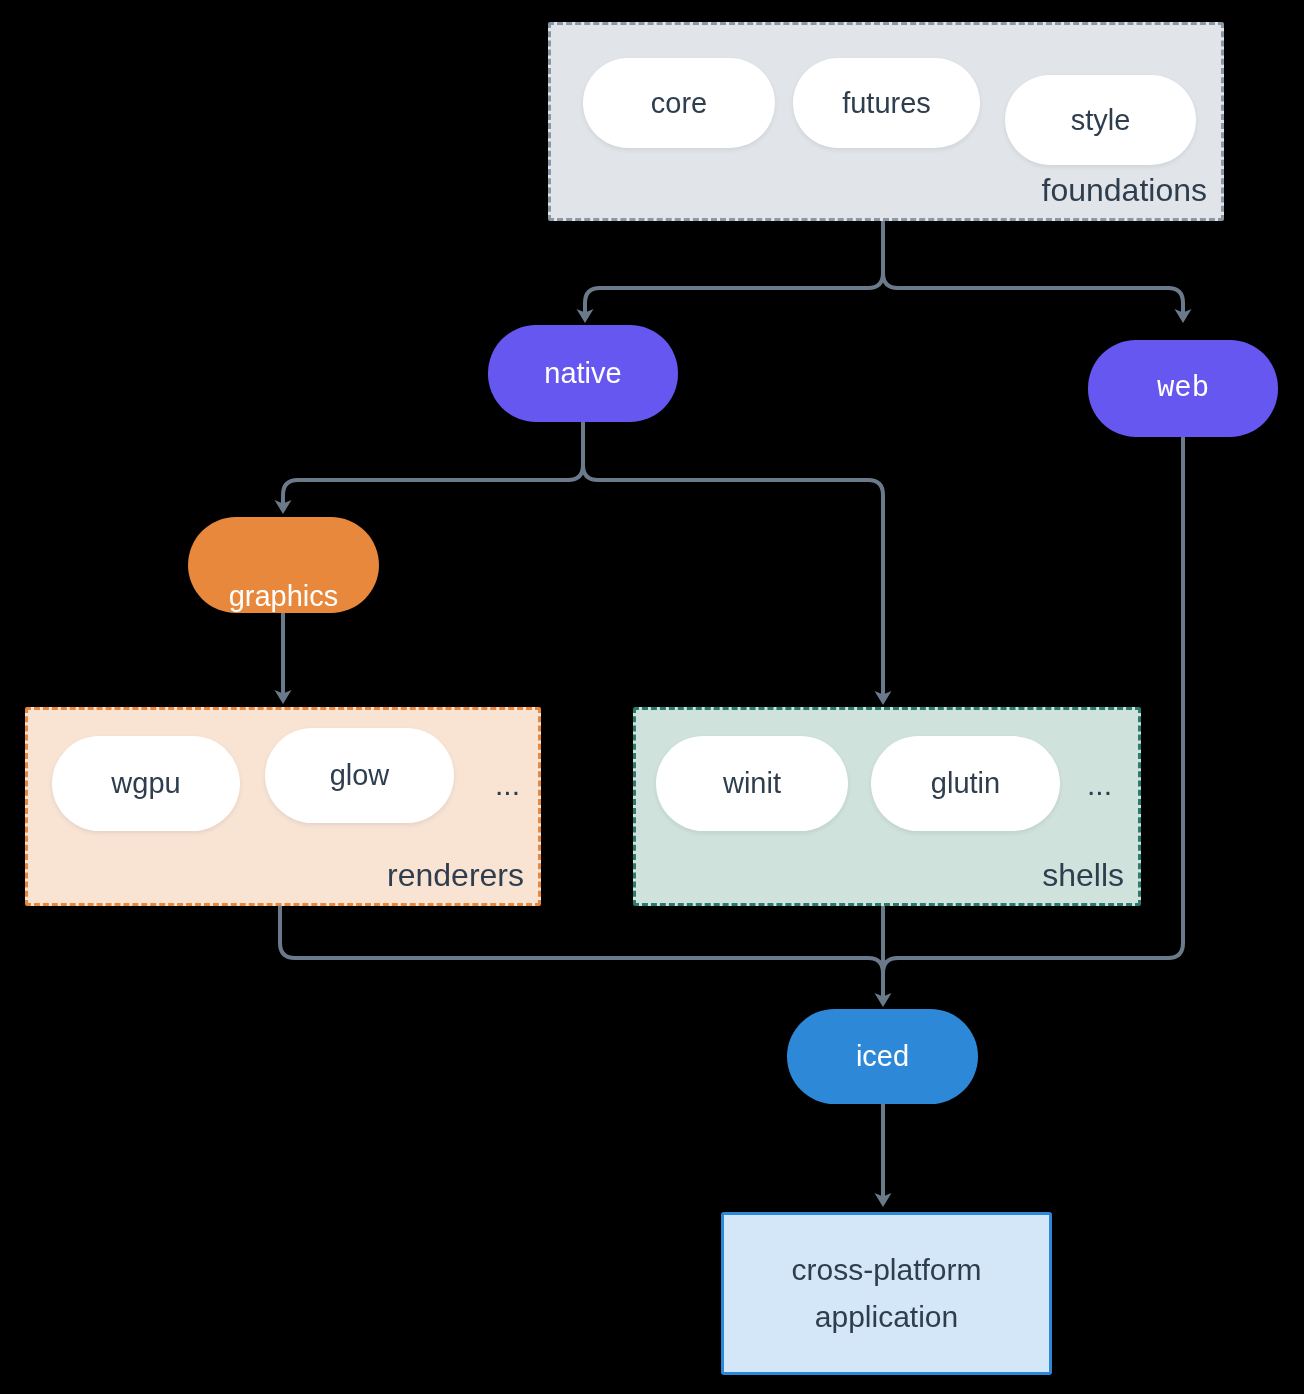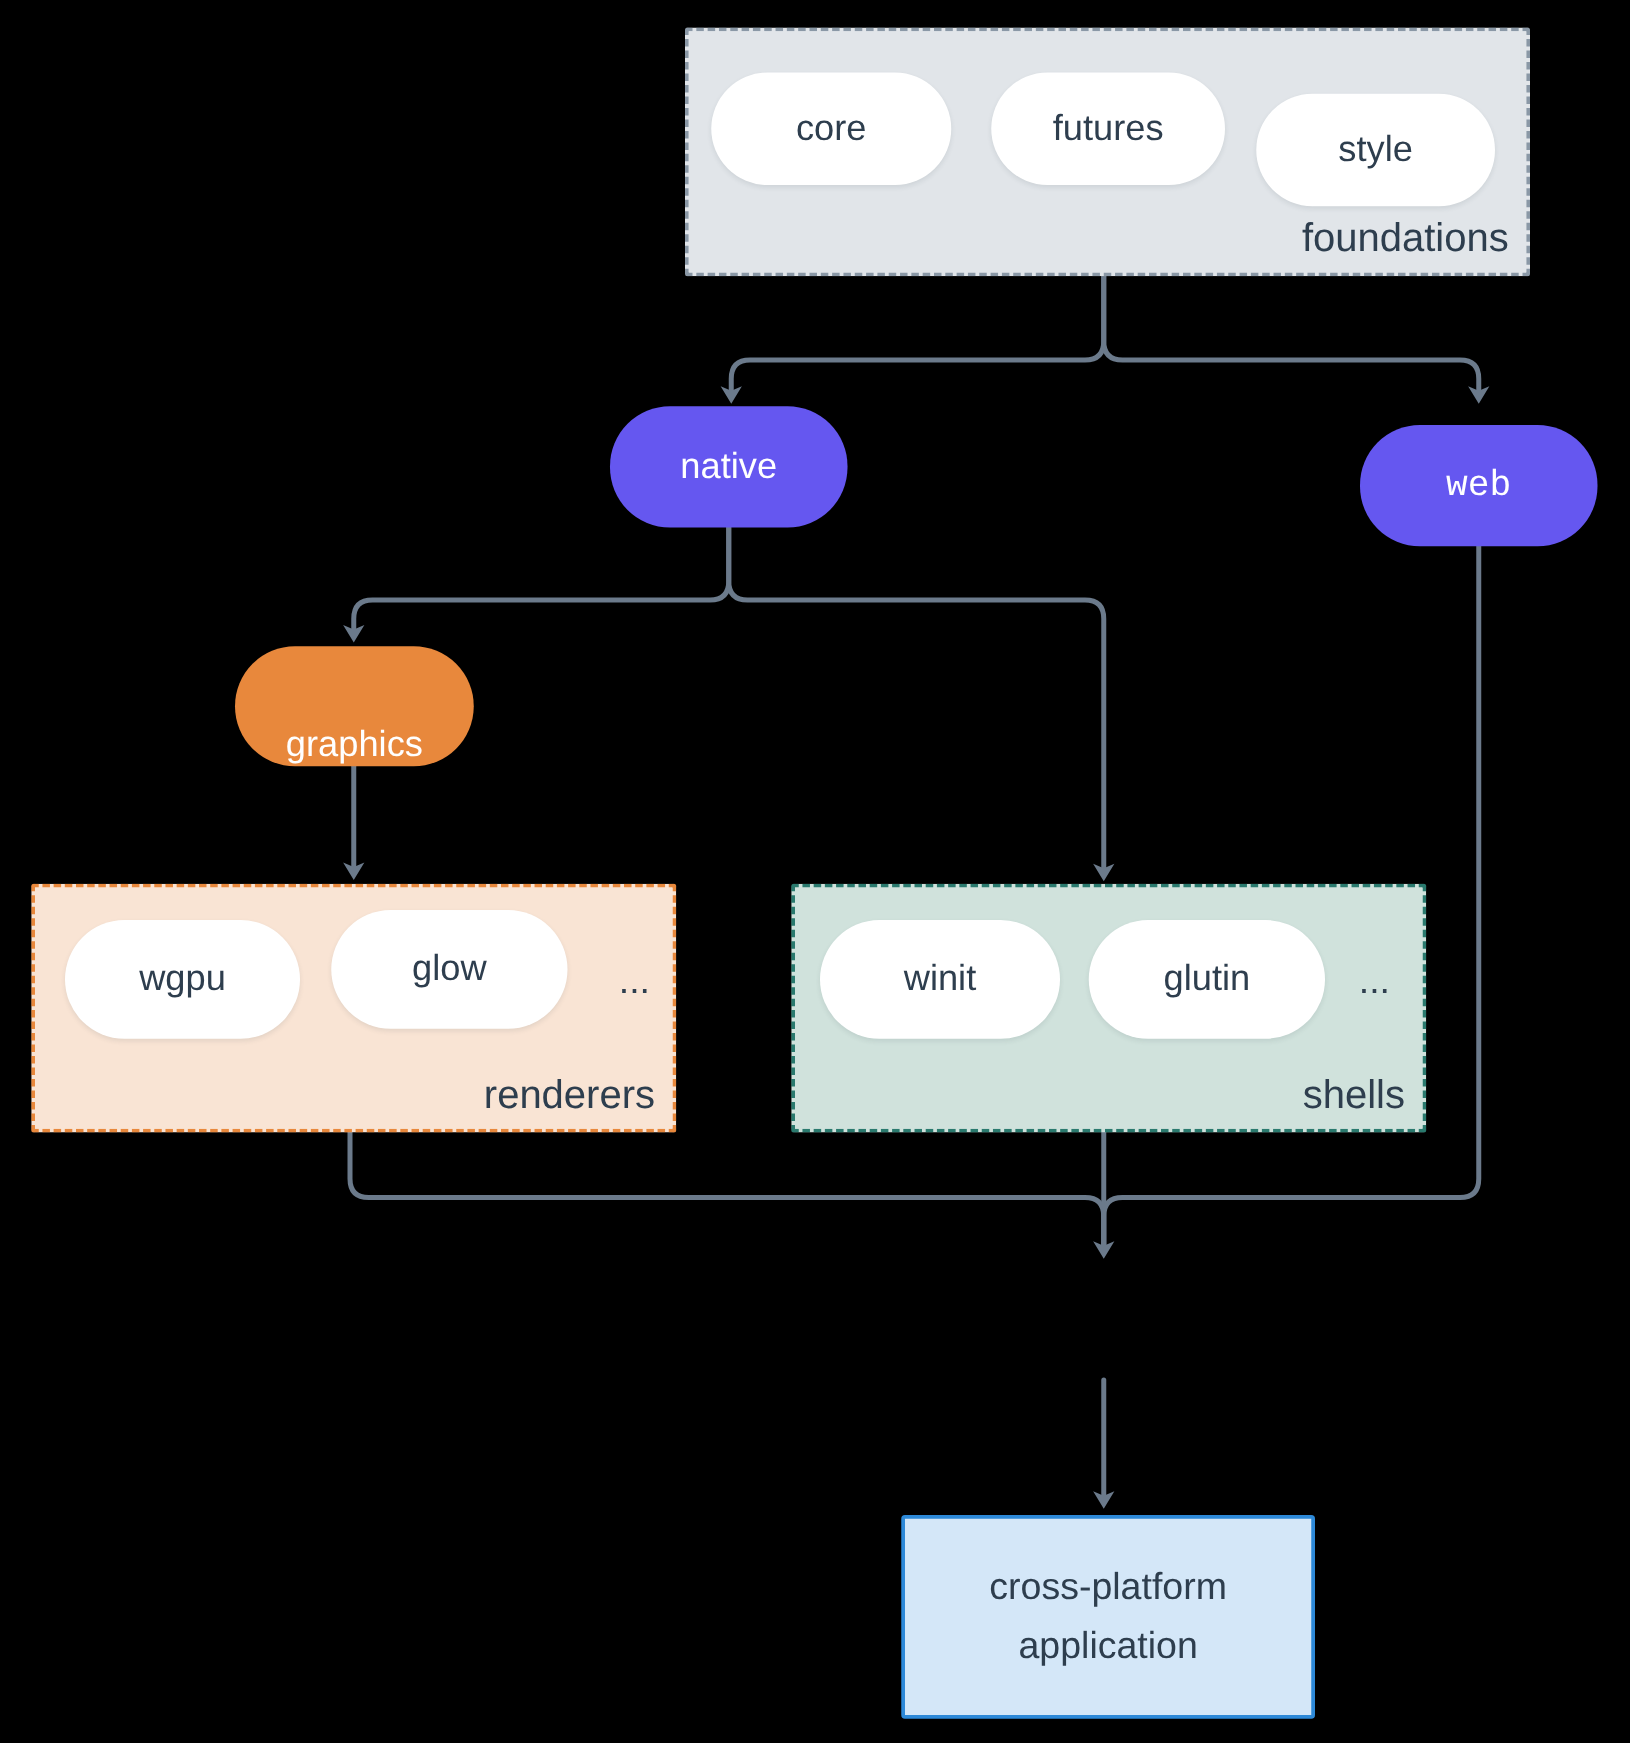--- a/index.html
+++ b/index.html
@@ -45,21 +45,21 @@
   .group-shells .ellipsis{right:26px;}
 
   .app-box{
     position:absolute;left:721px;top:1212px;width:325px;height:157px;
     background:#d4e7f8;border:3px solid #2d89d8;border-radius:3px;
     display:flex;flex-direction:column;align-items:center;justify-content:center;
     color:#2e3e4e;font-size:30px;line-height:1.55;text-align:right;
   }
 
   
-  .group-foundations .p1{left:18px;top:33px;width:192px;height:90px;}
+  .group-foundations .p1{left:32px;top:33px;width:192px;height:90px;}
   .group-foundations .p2{left:242px;top:33px;width:187px;height:90px;}
   .group-foundations .p3{left:454px;top:50px;width:191px;height:90px;}
   .group-renderers  .p1{left:24px;top:26px;width:188px;height:95px;}
   .group-renderers  .p2{left:237px;top:18px;width:189px;height:95px;}
   .group-shells     .p1{left:20px;top:26px;width:192px;height:95px;}
   .group-shells     .p2{left:235px;top:26px;width:189px;height:95px;}
 </style>
 </head>
 <body>
 
@@ -133,19 +133,22 @@
     <div class="pill p1">
       <span>winit</span>
     </div>
     <div class="pill p2">
       <span>glutin</span>
     </div>
     <div class="ellipsis">...</div>
     <div class="group-label">shells</div>
   </div>
 
+  <div class="node node-iced">
+    <span>iced</span>
+  </div>
 
   <div class="app-box">
     <span>cross-platform</span>
     <span>application</span>
   </div>
 
 </div>
 
 </body></html>

